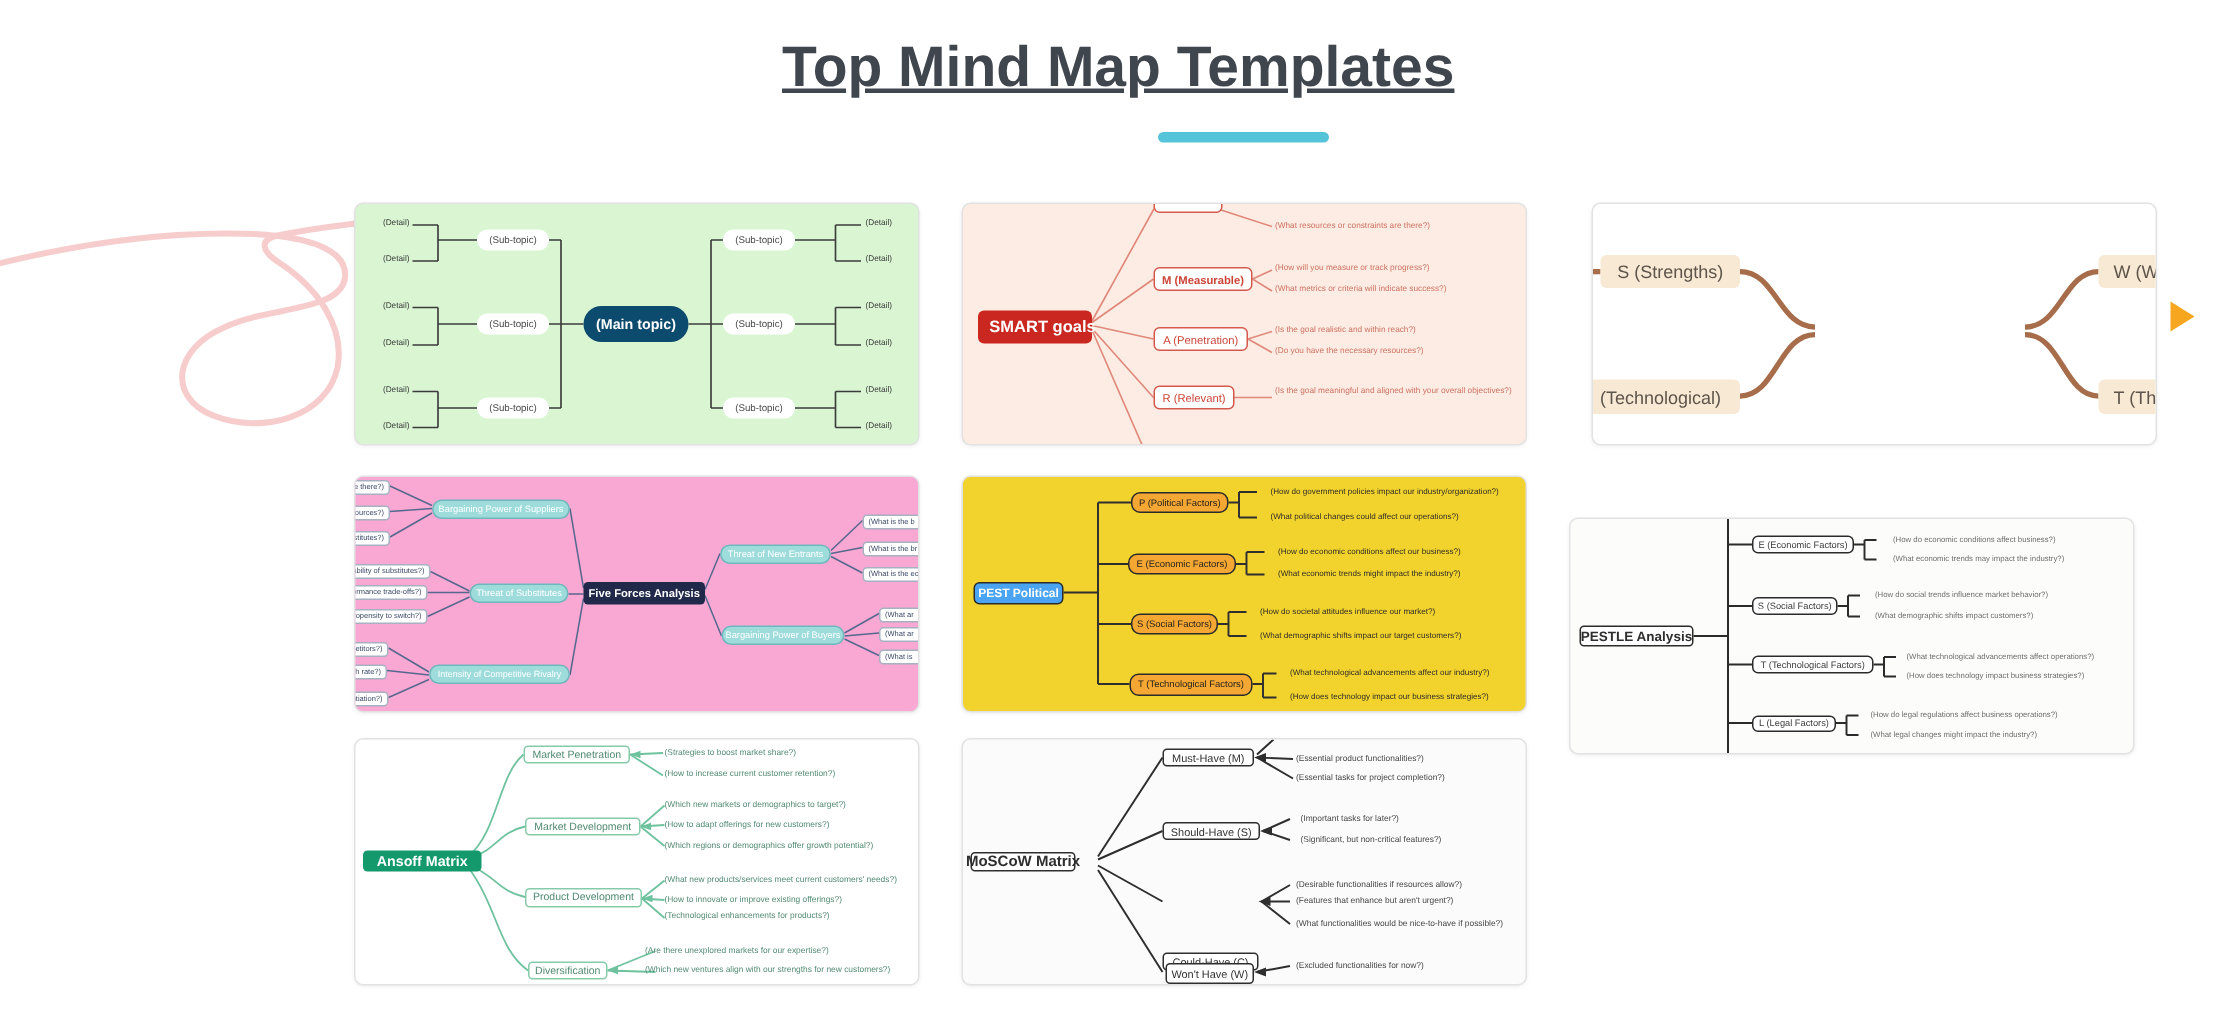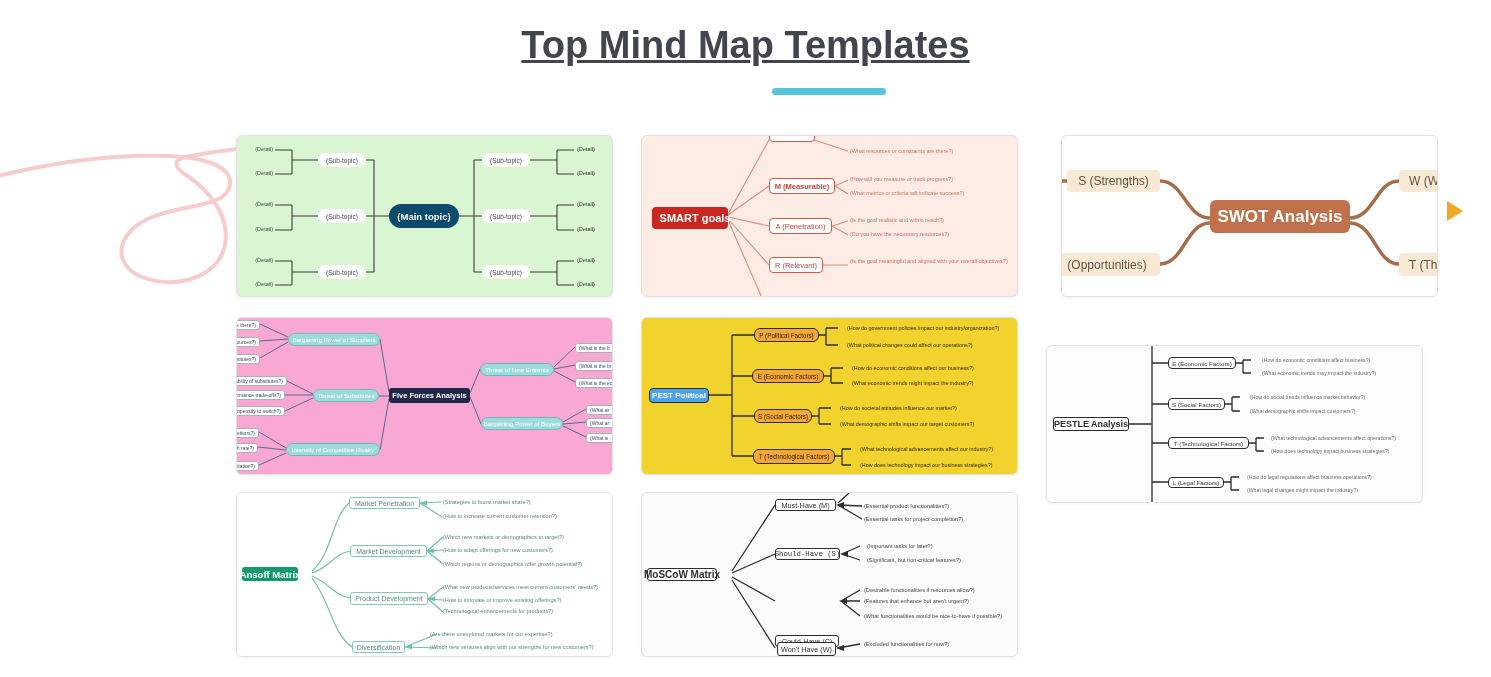--- a/index.html
+++ b/index.html
@@ -97,22 +97,21 @@
     <div class="txt c2-ans" style="left:208px;top:95px;">(Do you have the necessary resources?)</div>
     <div class="txt c2-ans" style="left:208px;top:122px;width:158px;white-space:normal;line-height:1.25;">(Is the goal meaningful and aligned with your overall objectives?)</div>
   </div>
 
   <div class="card" style="left:1046px;top:135px;width:375px;height:160px;background:#ffffff;margin-left:15px;">
     <svg class="wires" width="375" height="160">
       <path d="M148 82 C124 82 122 45 98 45 M148 87 C124 87 122 128 98 128 M288 82 C312 82 314 45 337 45 M288 87 C312 87 314 128 337 128 M0 45 H5" fill="none" stroke="#a76c49" stroke-width="3.5"></path>
     </svg>
     <div class="box c3-branch" style="left:5px;top:34px;width:93px;height:22px;">S (Strengths)</div>
     <div class="box c3-branch" style="left:337px;top:34px;width:80px;height:22px;justify-content:flex-start;padding-left:10px;">W (W</div>
-    <div class="box" style="left:148px;top:64px;width:140px;height:33px;background:#c0714c;border-radius:6px;color:#fff;font-weight:bold;font-size:17px;">SWOT Analysis</div>
-    <div class="box c3-branch" style="left:-8px;top:117px;width:106px;height:23px;">(Opportunities)</div>
+    <div class="box c3-branch" style="left:-8px;top:117px;width:106px;height:23px;">(Technological)</div>
     <div class="box c3-branch" style="left:337px;top:117px;width:80px;height:23px;justify-content:flex-start;padding-left:10px;">T (Th</div>
   </div>
 
   <div class="card" style="left:236px;top:317px;width:375px;height:156px;background:#f9a8d4;">
     <svg class="wires" width="375" height="156">
       <path d="M152 74 L143 21 M152 78 H142 M152 81 L143 132 M233 75 L243 51 M233 79 L244 106 M23 6 L51 19 M23 23 L51 21 M23 40 L51 24 M50 63 L76 76 M48 77 H76 M48 93 L76 80 M22 114 L49 130 M21 129 L49 132 M22 147 L49 135 M317 49 L338 29 M317 51 L338 47 M317 53 L338 64 M326 104 L349 91 M326 106 L349 104 M326 108 L349 119" fill="none" stroke="#56688e" stroke-width="1"></path>
     </svg>
     <div class="box c4-det l" style="left:-30px;top:2px;width:53px;height:10px;">are there?)</div>
     <div class="box c4-det l" style="left:-30px;top:19px;width:53px;height:10px;">resources?)</div>
     <div class="box c4-det l" style="left:-30px;top:36px;width:53px;height:10px;">ubstitutes?)</div>
@@ -172,21 +171,21 @@
     <div class="txt c6-ans" style="left:224px;top:102px;">(How does technology impact business strategies?)</div>
     <div class="txt c6-ans" style="left:200px;top:128px;">(How do legal regulations affect business operations?)</div>
     <div class="txt c6-ans" style="left:200px;top:141px;">(What legal changes might impact the industry?)</div>
   </div>
 
   <div class="card" style="left:236px;top:492px;width:375px;height:163px;background:#ffffff;">
     <svg class="wires" width="375" height="163">
       <path d="M75 78 C95 62 95 24 112 10 M75 80 C95 73 95 62 113 58 M75 83 C95 92 95 101 113 105 M75 85 C95 112 95 140 115 154 M183 10 L205 9 M183 10 L205 24 M190 58 L206 44 M190 58 L206 57 M190 58 L206 71 M191 106 L206 94 M191 106 L206 107 M191 106 L206 119 M168 154 L200 141 M168 154 L200 155" fill="none" stroke="#6ec29e" stroke-width="1.2"></path>
       <path d="M183 10 L190 7.5 L190 12.5 Z M190 58 L197 55.5 L197 60.5 Z M191 106 L198 103.5 L198 108.5 Z M168 154 L175 151.5 L175 156.5 Z" fill="#6ec29e"></path>
     </svg>
-    <div class="box" style="left:5px;top:74px;width:56px;height:14px;background:#13996c;border-radius:3px;color:#fff;font-weight:bold;font-size:9.5px;">Ansoff Matrix</div>
+    <div class="box" style="left:5px;top:74px;width:79px;height:14px;background:#13996c;border-radius:3px;color:#fff;font-weight:bold;font-size:9.5px;">Ansoff Matrix</div>
     <div class="box c7-branch" style="left:112px;top:4px;width:71px;height:12px;">Market Penetration</div>
     <div class="box c7-branch" style="left:113px;top:52px;width:77px;height:12px;">Market Development</div>
     <div class="box c7-branch" style="left:113px;top:99px;width:78px;height:13px;">Product Development</div>
     <div class="box c7-branch" style="left:115px;top:148px;width:53px;height:12px;">Diversification</div>
     <div class="txt c7-ans" style="left:206px;top:6px;">(Strategies to boost market share?)</div>
     <div class="txt c7-ans" style="left:206px;top:20px;">(How to increase current customer retention?)</div>
     <div class="txt c7-ans" style="left:206px;top:41px;">(Which new markets or demographics to target?)</div>
     <div class="txt c7-ans" style="left:206px;top:54px;">(How to adapt offerings for new customers?)</div>
     <div class="txt c7-ans" style="left:206px;top:68px;">(Which regions or demographics offer growth potential?)</div>
     <div class="txt c7-ans" style="left:206px;top:91px;">(What new products/services meet current customers' needs?)</div>
@@ -196,21 +195,21 @@
     <div class="txt c7-ans" style="left:193px;top:151px;">(Which new ventures align with our strengths for new customers?)</div>
   </div>
 
   <div class="card" style="left:641px;top:492px;width:375px;height:163px;background:#fbfbfb;">
     <svg class="wires" width="375" height="163">
       <path d="M90 78 L133 12 M90 80 L133 61 M90 84 L133 108 M90 87 L133 155 M196 12 L220 13 M196 12 L220 26 M196 10 L207 0 M200 61 L218 53 M200 61 L218 67 M199 108 L218 97 M199 108 L218 108 M199 108 L218 123 M196 155 L218 151" fill="none" stroke="#2e2e2e" stroke-width="1.3"></path>
       <path d="M194 12 L202 9 L202 15 Z M198 61 L206 58 L206 64 Z M197 108 L205 105 L205 111 Z M194 155 L202 152 L202 158 Z" fill="#2e2e2e"></path>
     </svg>
     <div class="box" style="left:5px;top:75px;width:70px;height:13px;background:#fff;border:1.6px solid #2e2e2e;border-radius:3px;color:#2e2e2e;font-weight:bold;font-size:10px;">MoSCoW Matrix</div>
     <div class="box c8-branch" style="left:133px;top:6px;width:61px;height:12px;">Must-Have (M)</div>
-    <div class="box c8-branch" style="left:133px;top:55px;width:65px;height:12px;font-family:Liberation Mono, monospace;">Should-Have (S)</div>
+    <div class="box c8-branch" style="left:133px;top:55px;width:65px;height:12px;">Should-Have (S)</div>
     <div class="box c8-branch" style="left:133px;top:102px;width:64px;height:12px;margin-top:40px;">Could-Have (C)</div>
     <div class="box c8-branch" style="left:135px;top:149px;width:59px;height:14px;">Won't Have (W)</div>
     <div class="txt c8-ans" style="left:222px;top:10px;">(Essential product functionalities?)</div>
     <div class="txt c8-ans" style="left:222px;top:23px;">(Essential tasks for project completion?)</div>
     <div class="txt c8-ans" style="left:225px;top:50px;">(Important tasks for later?)</div>
     <div class="txt c8-ans" style="left:225px;top:64px;">(Significant, but non-critical features?)</div>
     <div class="txt c8-ans" style="left:222px;top:94px;">(Desirable functionalities if resources allow?)</div>
     <div class="txt c8-ans" style="left:222px;top:105px;">(Features that enhance but aren't urgent?)</div>
     <div class="txt c8-ans" style="left:222px;top:120px;">(What functionalities would be nice-to-have if possible?)</div>
     <div class="txt c8-ans" style="left:222px;top:148px;">(Excluded functionalities for now?)</div>

